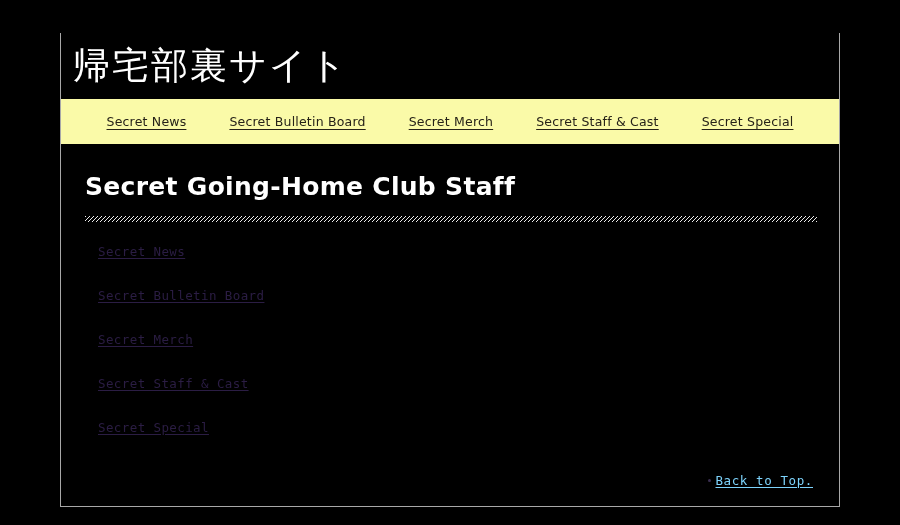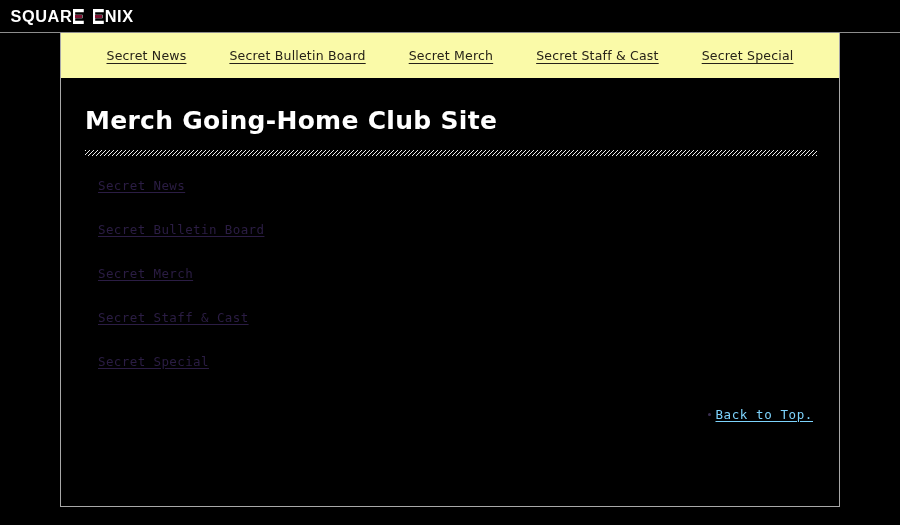--- a/index.html
+++ b/index.html
@@ -193,48 +193,38 @@
     text-underline-offset: 2px;
     cursor: pointer;
     white-space: nowrap;
   }
 </style>
 </head>
 <body>
 
 <div id="page">
 
-  <div class="logo-bar">
-    <div class="se-logo">
-      <span class="se-word">
-        <span class="se-letter">SQUAR</span>
-        <span class="se-e"></span>
-      </span>
-      <span class="se-gap"></span>
-      <span class="se-word">
-        <span class="se-e"></span>
-        <span class="se-letter">NIX</span>
-      </span>
+
+  <div class="frame">
+
+    <div class="banner">
+      <div class="banner-title">帰宅部裏サイト</div>
     </div>
-  </div>
-
-  <div class="frame">
-
 
     <div class="navbar">
       <a class="nav-link">Secret News</a>
       <a class="nav-link">Secret Bulletin Board</a>
       <a class="nav-link">Secret Merch</a>
       <a class="nav-link">Secret Staff &amp; Cast</a>
       <a class="nav-link">Secret Special</a>
     </div>
 
     <div class="body-area">
 
-      <h1 class="page-title">Merch Going-Home Club Site</h1>
+      <h1 class="page-title">Secret Going-Home Club Staff</h1>
 
       <div class="title-rule"></div>
 
       <ul class="link-list">
         <li>
           <a class="body-link">Secret News</a>
         </li>
         <li>
           <a class="body-link">Secret Bulletin Board</a>
         </li>

